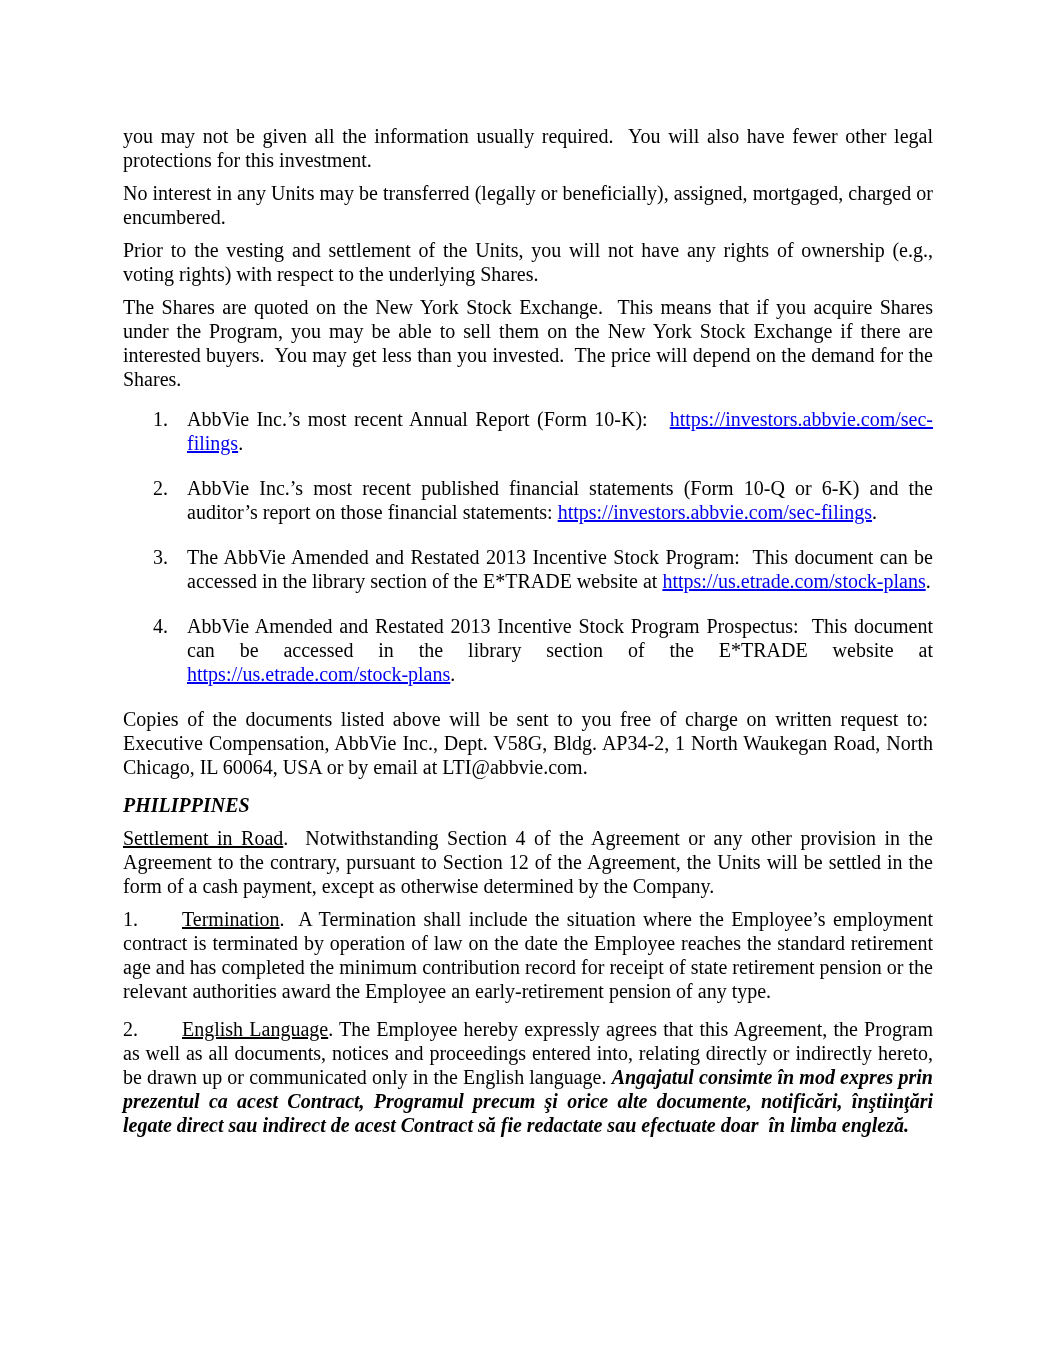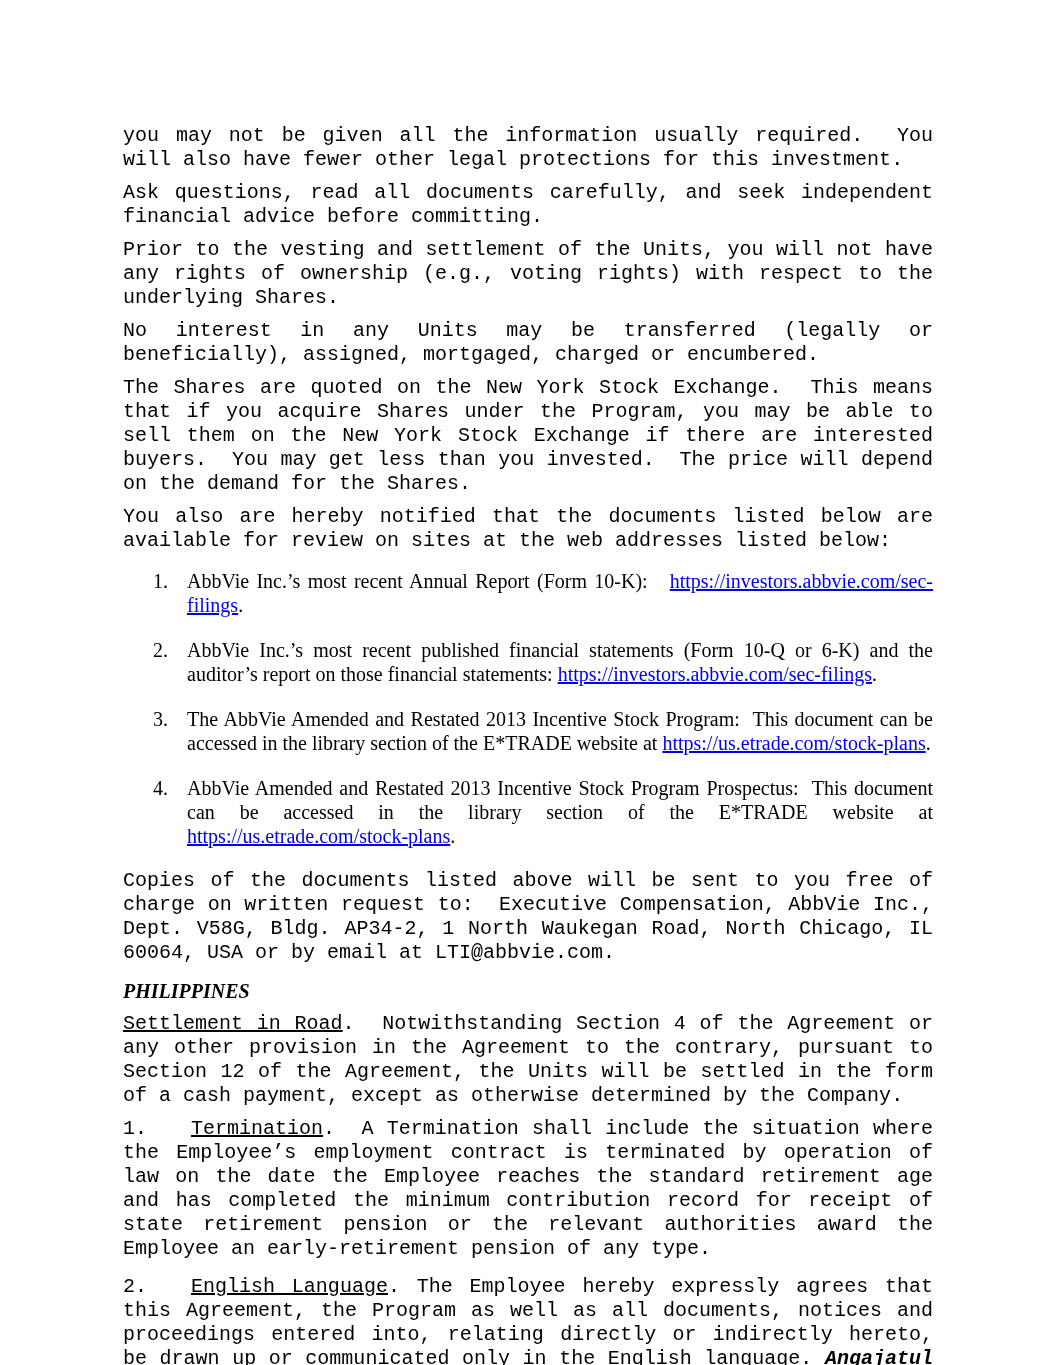--- a/index.html
+++ b/index.html
@@ -16,21 +16,20 @@
     padding: 124px 122px 0 123px;
     font-family: "Liberation Serif", "DejaVu Serif", serif;
     font-size: 20px;
     line-height: 24px;
     color: #000000;
     overflow: hidden;
   }
   p.para {
     margin: 0 0 9px 0;
     text-align: justify;
-    font-family: Liberation Mono, monospace;
   }
   p.heading {
     margin: 14px 0 9px 0;
     font-weight: bold;
     font-style: italic;
     text-align: left;
   }
   .spaced { margin-top: 14px !important; }
   .spaced-lg { margin-top: 22px !important; }
   .list-item {
@@ -53,25 +52,23 @@
     text-decoration: underline;
     cursor: pointer;
   }
 </style>
 </head>
 <body>
 
 <div class="page">
   <div id="doc">
       <p class="para"><span>you may not be given all the information usually required.&nbsp; You will also have fewer other legal protections for this investment.</span></p>
-      <p class="para"><span>Ask questions, read all documents carefully, and seek independent financial advice before committing.</span></p>
+      <p class="para"><span>No interest in any Units may be transferred (legally or beneficially), assigned, mortgaged, charged or encumbered.</span></p>
       <p class="para"><span>Prior to the vesting and settlement of the Units, you will not have any rights of ownership (e.g., voting rights) with respect to the underlying Shares.</span></p>
-      <p class="para"><span>No interest in any Units may be transferred (legally or beneficially), assigned, mortgaged, charged or encumbered.</span></p>
       <p class="para"><span>The Shares are quoted on the New York Stock Exchange.&nbsp; This means that if you acquire Shares under the Program, you may be able to sell them on the New York Stock Exchange if there are interested buyers.&nbsp; You may get less than you invested.&nbsp; The price will depend on the demand for the Shares.</span></p>
-      <p class="para"><span>You also are hereby notified that the documents listed below are available for review on sites at the web addresses listed below:</span></p>
       <div class="list-item">
         <span class="li-num">1.</span>
         <span class="li-body"><span>AbbVie Inc.’s most recent Annual Report (Form 10-K):&nbsp;&nbsp; </span><a class="link" href="#">https://investors.abbvie.com/sec-filings</a><span>.</span></span>
       </div>
       <div class="list-item">
         <span class="li-num">2.</span>
         <span class="li-body"><span>AbbVie Inc.’s most recent published financial statements (Form 10-Q or 6-K) and the auditor’s report on those financial statements: </span><a class="link" href="#">https://investors.abbvie.com/sec-filings</a><span>.</span></span>
       </div>
       <div class="list-item">
         <span class="li-num">3.</span>

